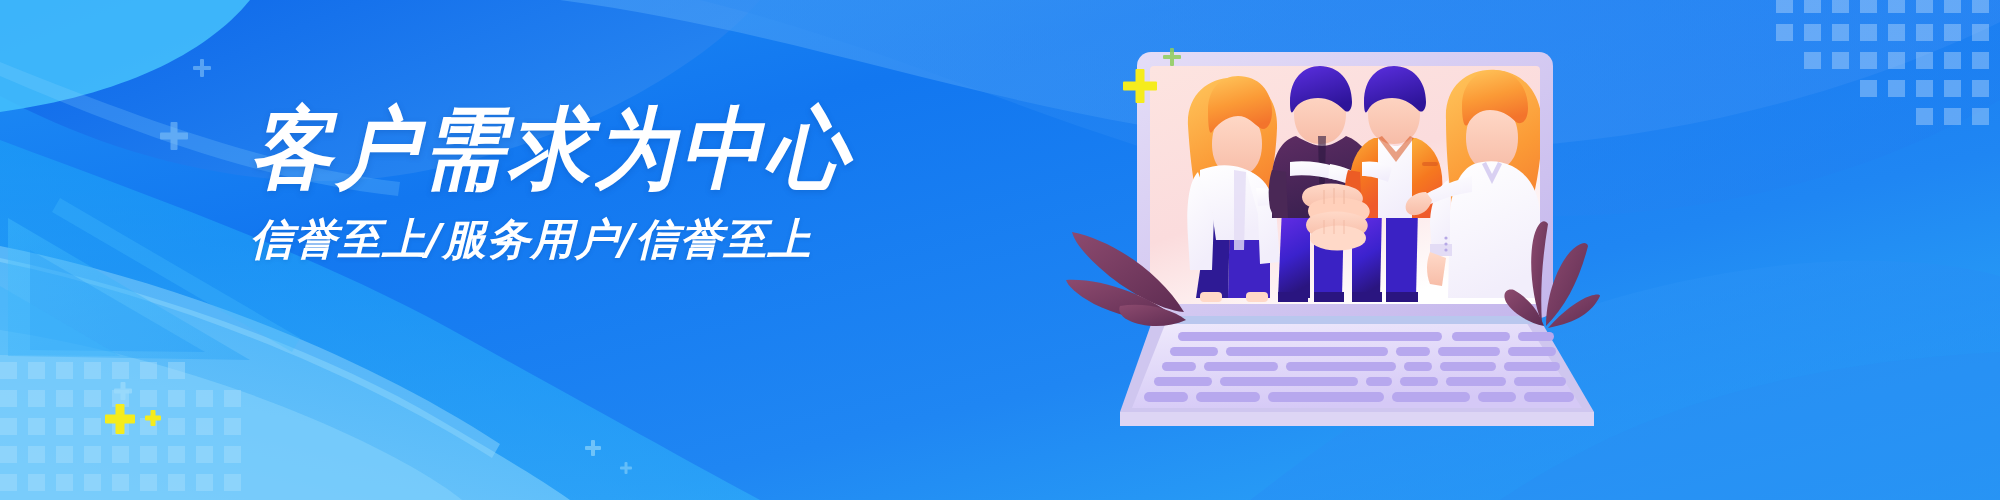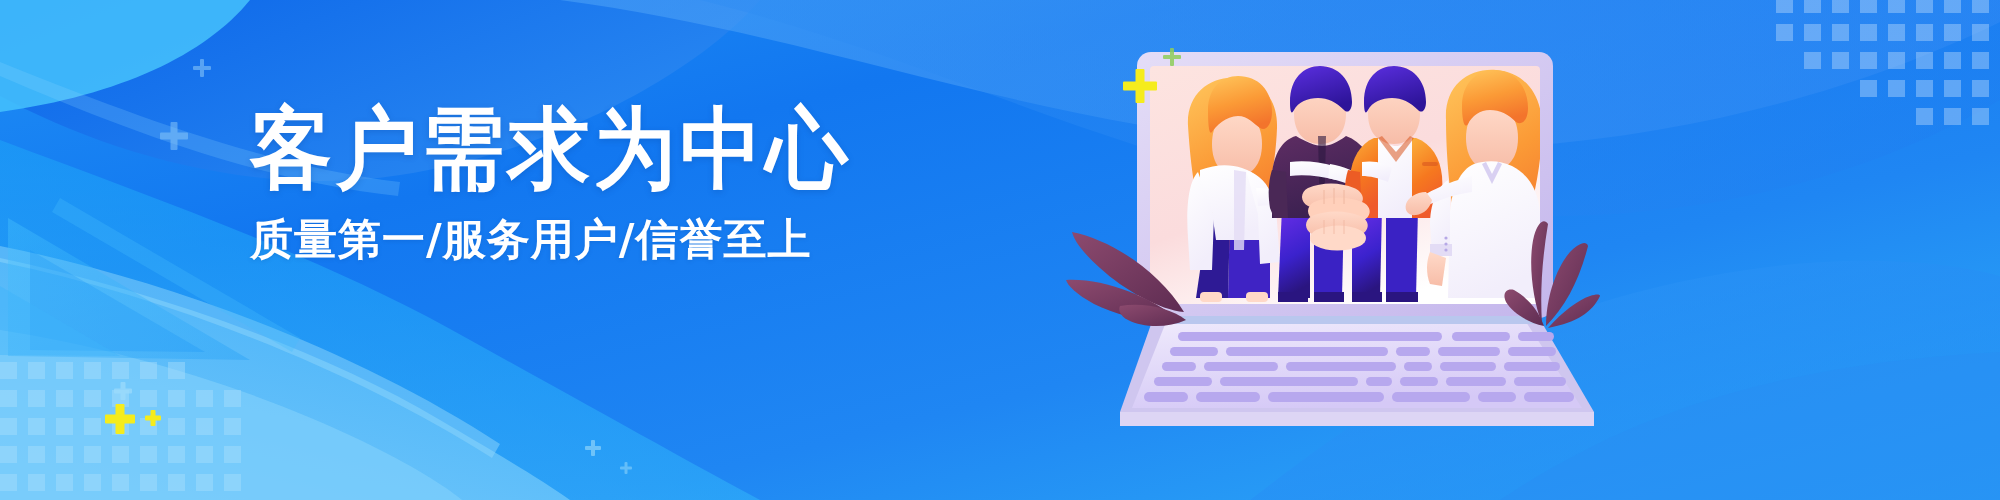--- a/index.html
+++ b/index.html
@@ -17,20 +17,21 @@
   .layer { position: absolute; inset: 0; }
   .layer svg { display: block; width: 100%; height: 100%; }
 
   
   .text-block {
     position: absolute;
     left: 250px;
     top: 104px;
     width: 560px;
     z-index: 40;
+    font-style: italic;
   }
   .headline {
     font-size: 82px;
     line-height: 1.0;
     font-weight: bold;
     color: #ffffff;
     letter-spacing: 4px;
     white-space: nowrap;
     text-shadow: 0 2px 6px rgba(0, 60, 140, 0.22);
     font-family: "DejaVu Sans", "Liberation Sans", sans-serif;
@@ -250,21 +251,21 @@
 
   <div class="plus" style="left:114px; top:382px; width:18px; height:18px; --t:5px; color:#9edcfb; opacity:.7;"></div>
   <div class="plus" style="left:105px; top:404px; width:30px; height:30px; --t:9px; color:#f5ec1d;"></div>
   <div class="plus" style="left:145px; top:410px; width:16px; height:16px; --t:5px; color:#f5ec1d;"></div>
 
   <div class="plus" style="left:585px; top:440px; width:16px; height:16px; --t:4px; color:#9edcfb; opacity:.6;"></div>
   <div class="plus" style="left:620px; top:462px; width:12px; height:12px; --t:3px; color:#9edcfb; opacity:.5;"></div>
 
   <div class="text-block">
     <div class="headline">客户需求为中心</div>
-    <div class="subhead">质量第一/服务用户/信誉至上</div>
+    <div class="subhead">信誉至上/服务用户/信誉至上</div>
   </div>
 
   <div class="illustration">
     <svg viewBox="0 0 470 420" aria-hidden="true">
       <defs>
         <linearGradient id="scr" x1="0" y1="0" x2="0.6" y2="1">
           <stop offset="0%" stop-color="#fde4e0"></stop>
           <stop offset="55%" stop-color="#fbdcdd"></stop>
           <stop offset="100%" stop-color="#ffffff"></stop>
         </linearGradient>

